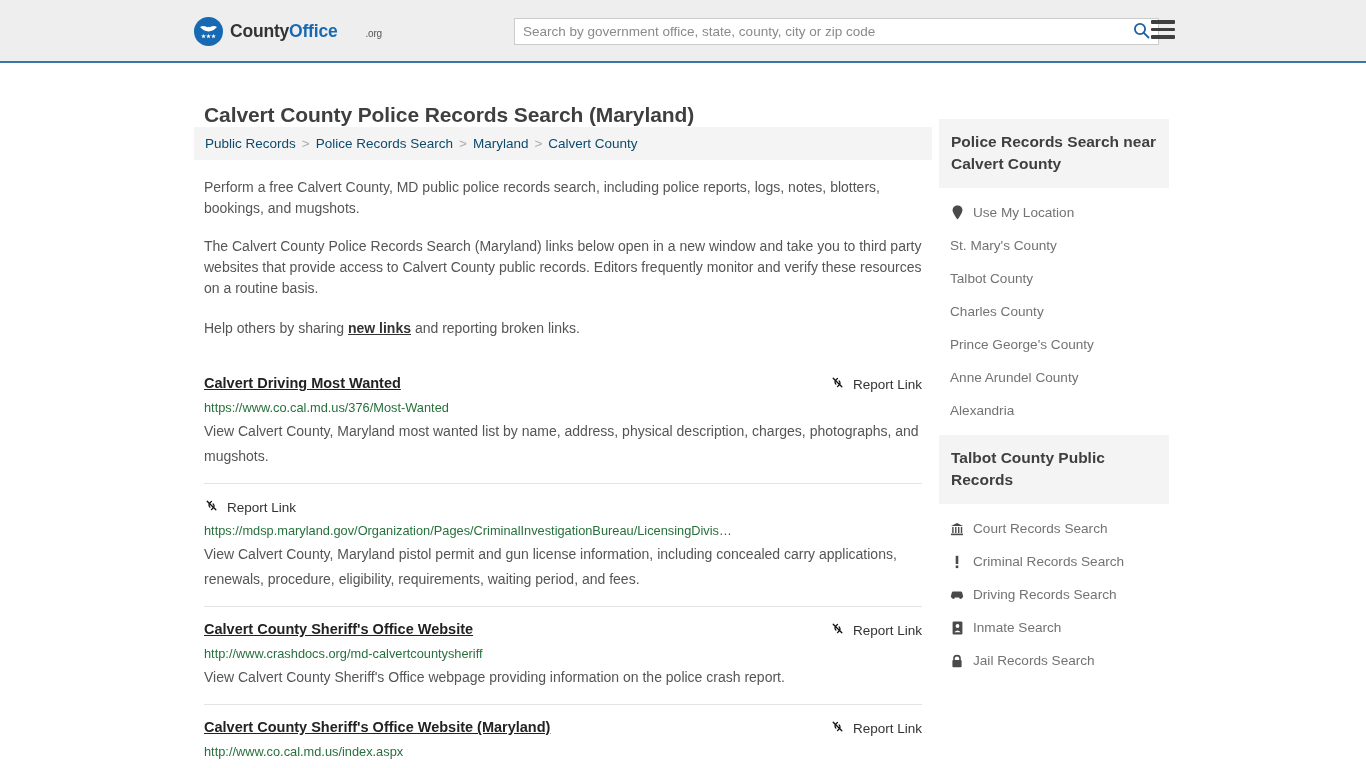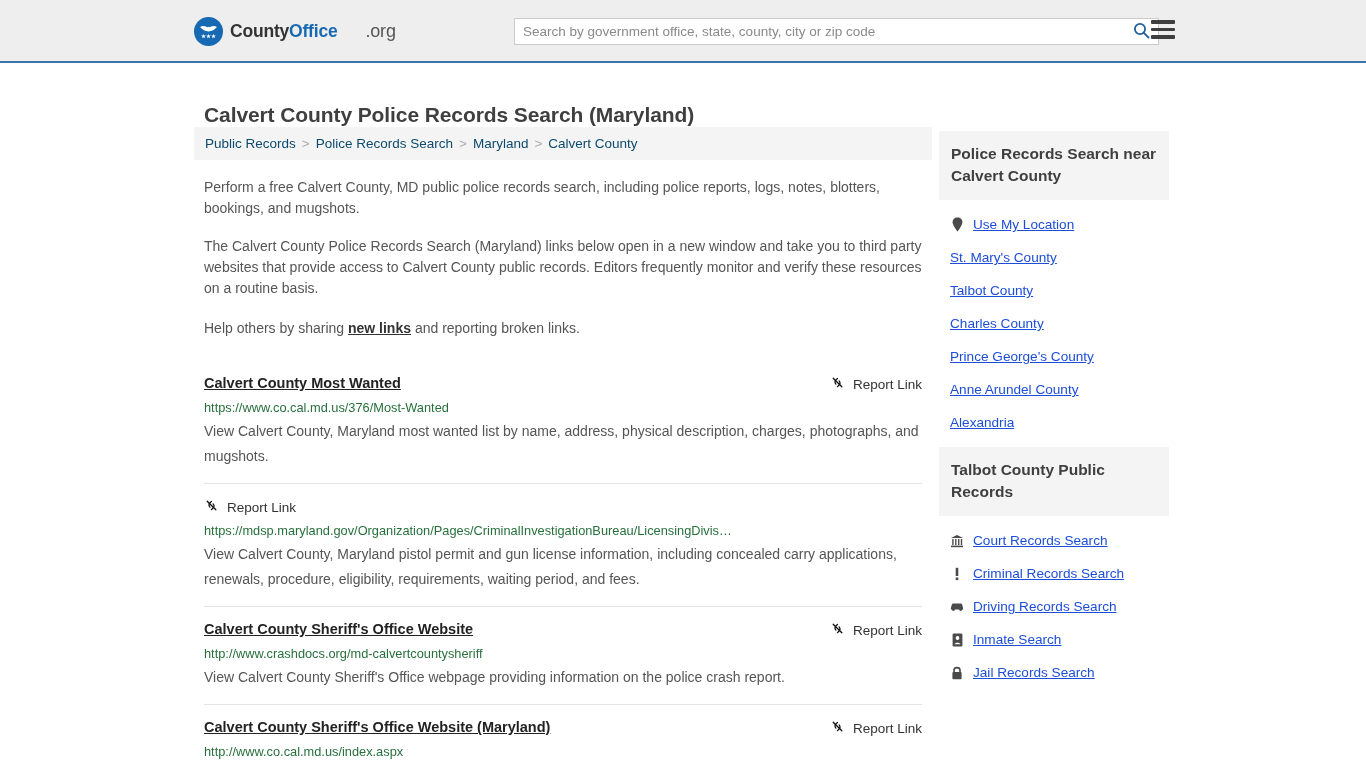--- a/index.html
+++ b/index.html
@@ -38,21 +38,21 @@
   }
   .logo-badge svg { position: absolute; left: 0; top: 0; }
   .logo-text {
     font-size: 17.5px;
     letter-spacing: -0.2px;
     color: #333333;
     white-space: nowrap;
   }
   .logo-text .b { color: #1669b2; font-weight: bold; }
   .logo-text .n { font-weight: bold; }
-  .logo-text .tld { font-size: 18px; color: #555; padding-left: 28px; }
+  .logo-text .tld { font-size: 10px; color: #555; padding-left: 28px; }
 
   .search-wrap {
     position: absolute;
     left: 514px;
     top: 18px;
     width: 645px;
     height: 27px;
     display: flex;
     align-items: center;
     background: #ffffff;
@@ -102,21 +102,21 @@
     color: #3f3f3f;
     letter-spacing: -0.1px;
   }
   .content {
     position: absolute;
     left: 194px; top: 64px;
     width: 738px;
   }
   .sidebar {
     position: absolute;
-    left: 939px; top: 68px;
+    left: 939px; top: 56px;
     width: 230px;
   }
 
   
   .breadcrumb {
     background: #f4f4f4;
     height: 33px;
     display: flex;
     align-items: center;
     padding: 0 11px;
@@ -207,22 +207,21 @@
   .side-list { padding: 8px 0 0 0; }
   .side-item {
     display: flex;
     align-items: center;
     gap: 9px;
     padding: 9px 0 9px 11px;
     font-size: 13.6px;
     cursor: pointer;
   }
   .side-item .txt {
-    color: #1d4ed8;
-    text-decoration: underline;
+    color: #737373;
   }
   .side-icon {
     width: 14px;
     display: flex;
     align-items: center;
     justify-content: center;
     flex: none;
     color: #4a4a4a;
   }
 </style>
@@ -284,21 +283,21 @@
     <div class="intro">
       <p>Perform a free Calvert County, MD public police records search, including police reports, logs, notes, blotters, bookings, and mugshots.</p>
       <p>The Calvert County Police Records Search (Maryland) links below open in a new window and take you to third party websites that provide access to Calvert County public records. Editors frequently monitor and verify these resources on a routine basis.</p>
       <p class="tight"><span>Help others by sharing </span><a>new links</a><span> and reporting broken links.</span></p>
     </div>
 
     <div class="results">
 
       <div class="result">
         <div class="result-head">
-          <a class="result-title">Calvert County Most Wanted</a>
+          <a class="result-title">Calvert Driving Most Wanted</a>
           <div class="report-link">
             <span>
               <svg width="15" height="15" viewBox="0 0 16 16">
                 <path d="M6.3 9.7 C5 8.4 5 6.6 6.3 5.3 L8 3.6" fill="none" stroke="#111" stroke-width="1.4" stroke-linecap="round"></path>
                 <path d="M9.7 6.3 C11 7.6 11 9.4 9.7 10.7 L8 12.4" fill="none" stroke="#111" stroke-width="1.4" stroke-linecap="round"></path>
                 <line x1="3.4" y1="3.4" x2="12.6" y2="12.6" stroke="#111" stroke-width="1.4" stroke-linecap="round"></line>
               </svg>
             </span>
             <span class="label">Report Link</span>
           </div>

